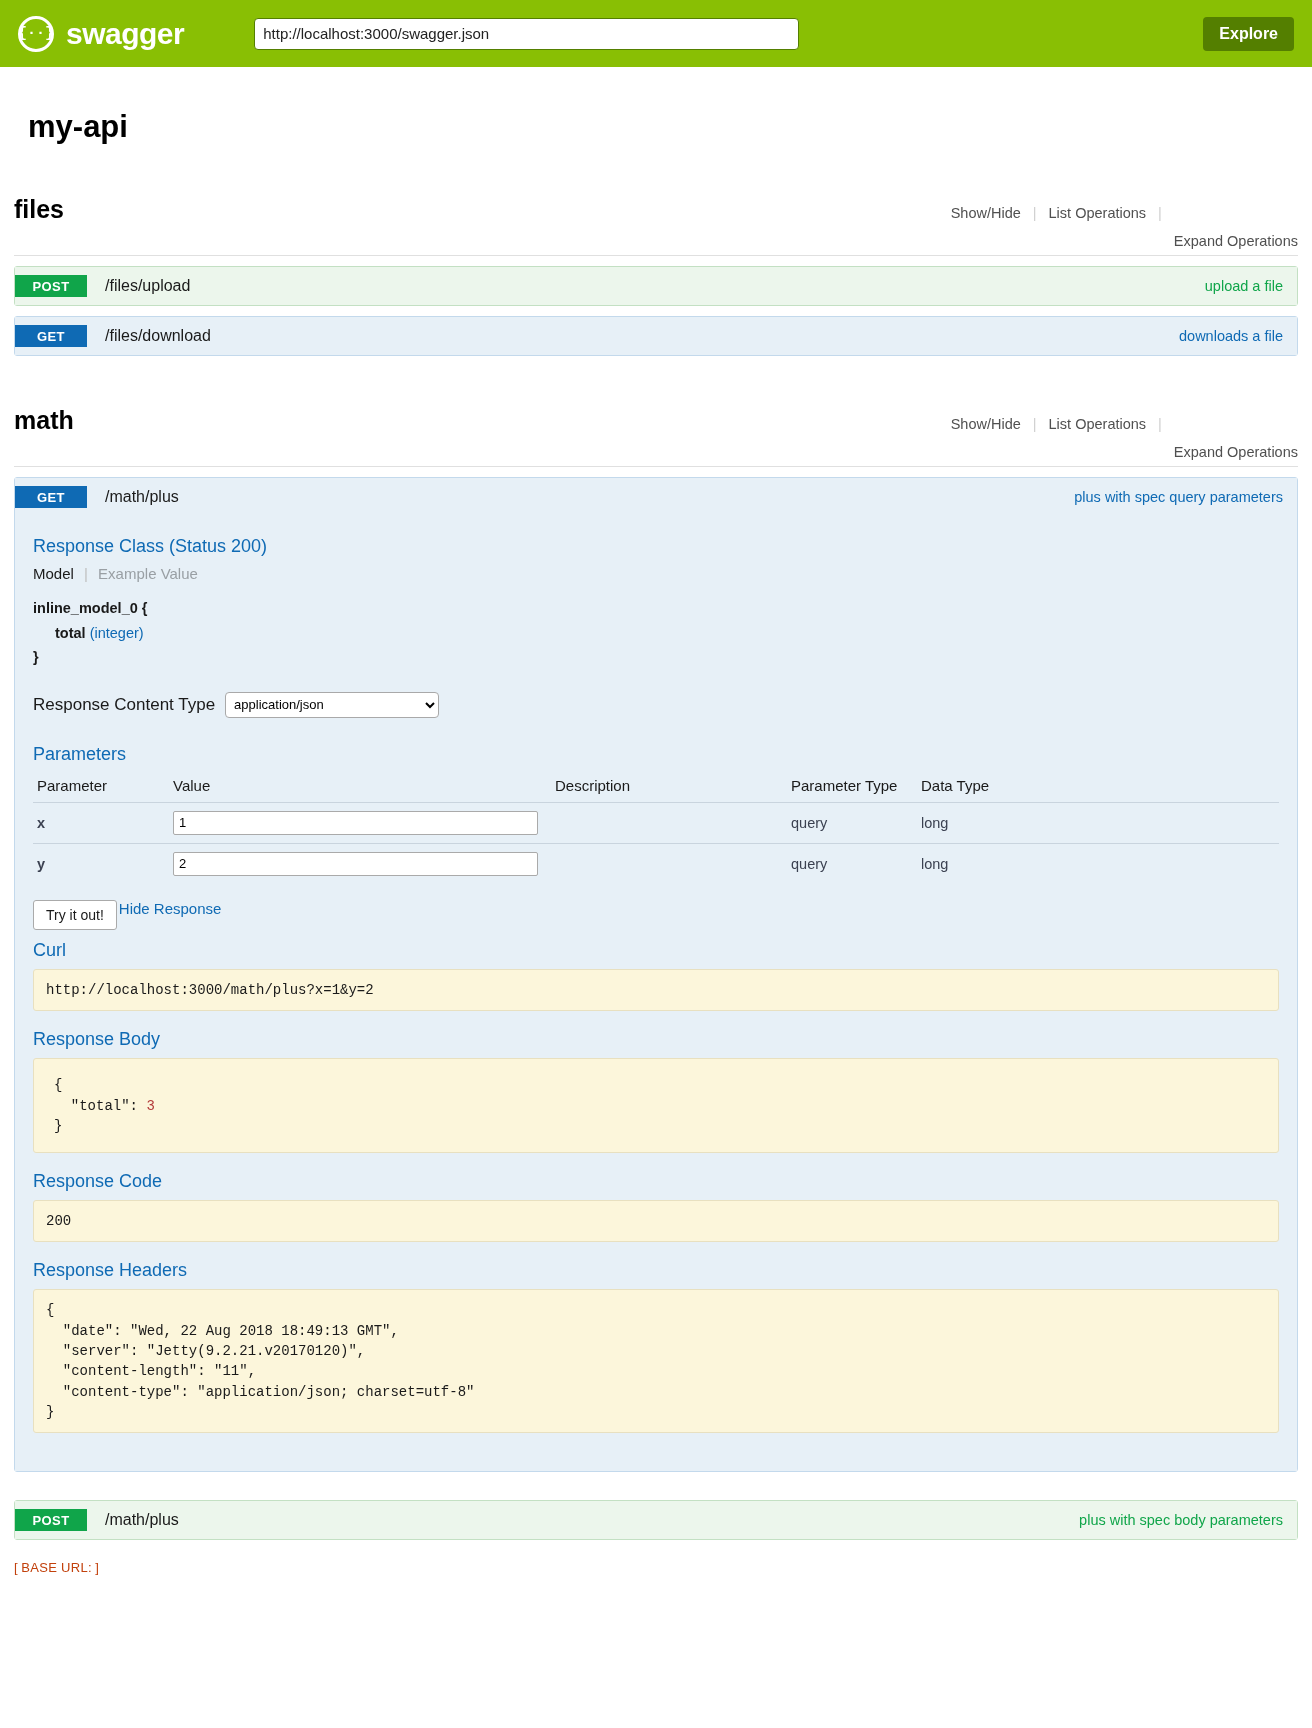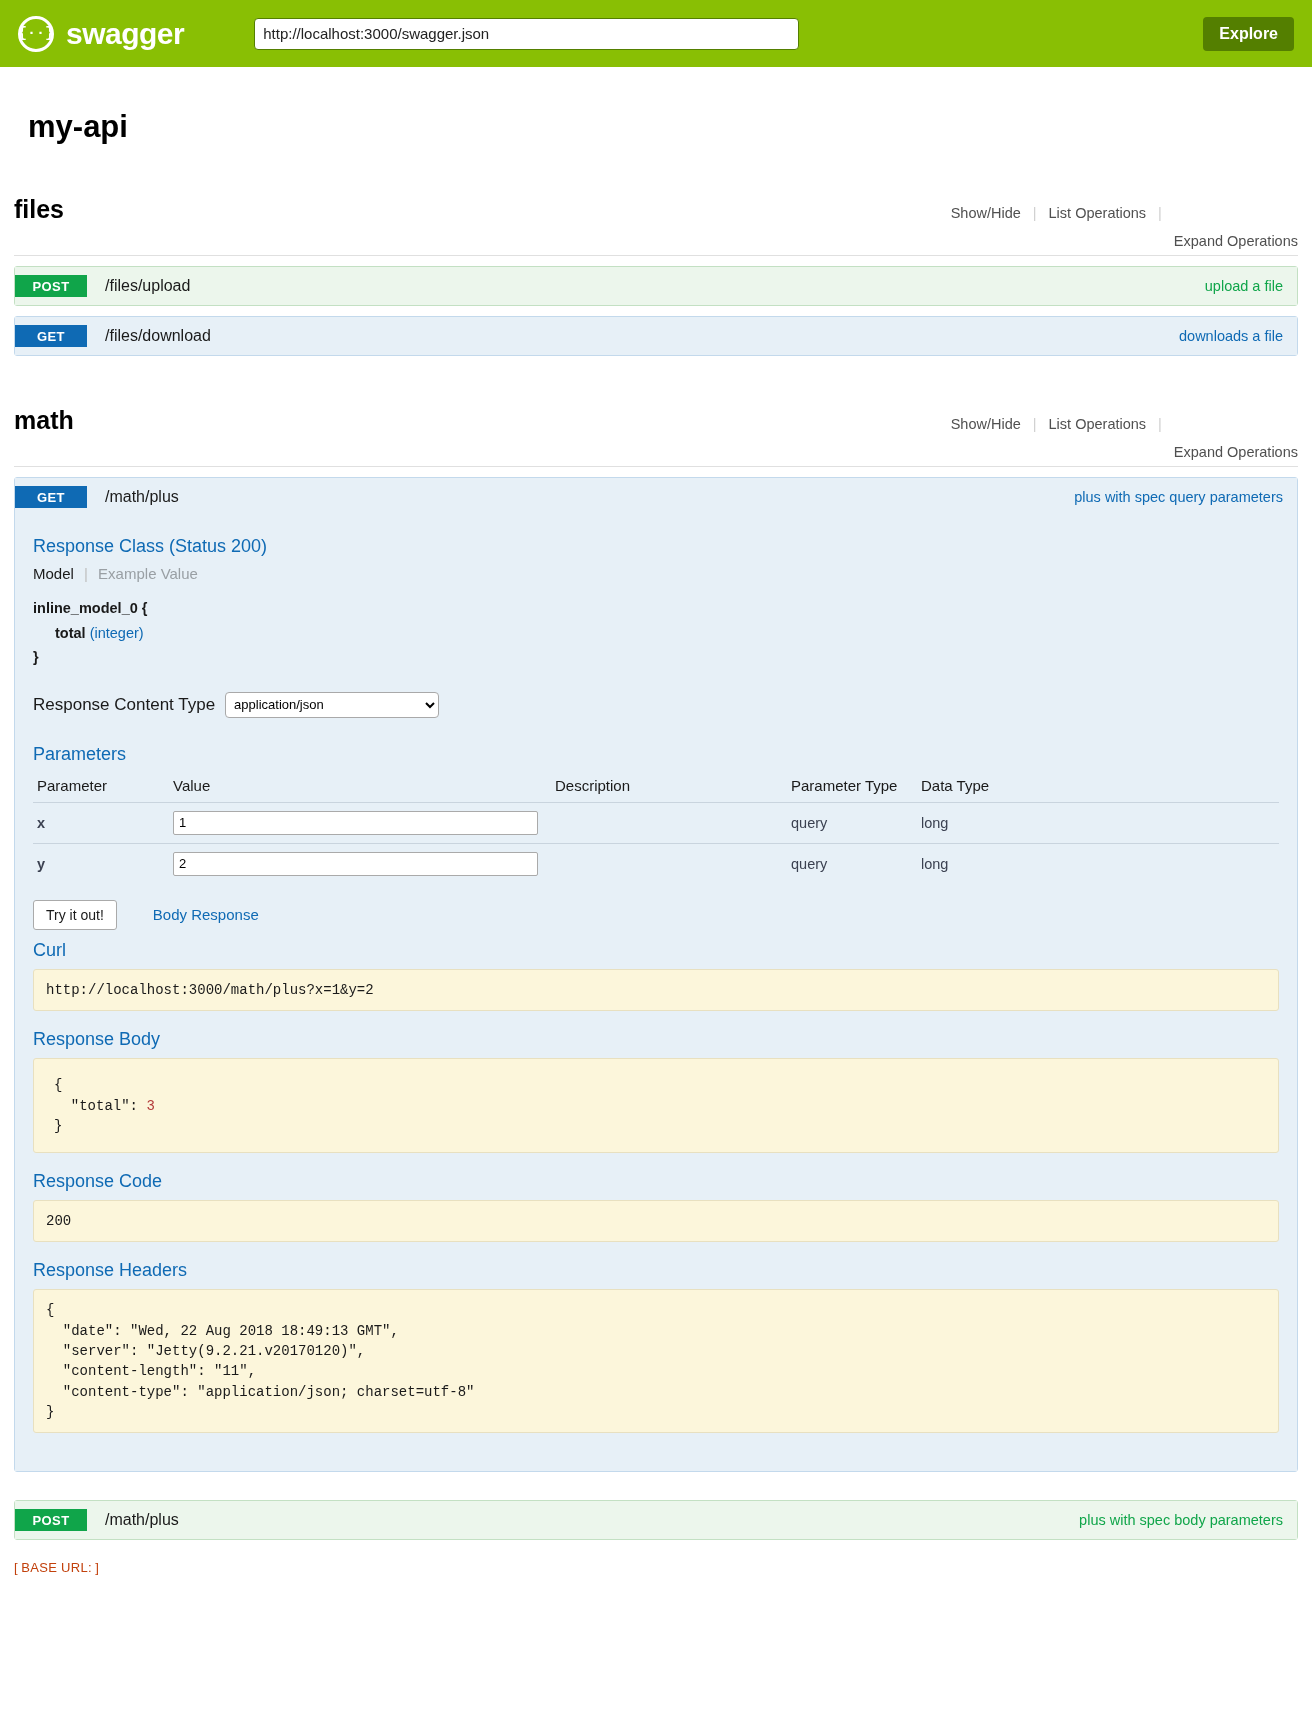--- a/index.html
+++ b/index.html
@@ -210,22 +210,21 @@
     height: 24px;
     border: 1px solid #aaaaaa;
     border-radius: 2px;
     padding: 2px 5px;
     font-size: 13px;
     font-family: "Liberation Sans", sans-serif;
     background: #ffffff;
   }
   .actions-row {
     display: flex;
-    align-items: center;
-    gap: 36px;
+    gap: 2px;
     margin: 16px 0 10px 0;
   }
   .try-btn {
     background: #ffffff;
     border: 1px solid #aaaaaa;
     border-radius: 3px;
     padding: 6px 12px;
     font-size: 14px;
     font-family: "Liberation Sans", sans-serif;
     color: #1a1a1a;
@@ -381,21 +380,21 @@
             </td>
             <td class="p-desc"></td>
             <td class="p-ptype">query</td>
             <td>long</td>
           </tr>
         </tbody>
       </table>
 
       <div class="actions-row">
         <button class="try-btn">Try it out!</button>
-        <a class="hide-resp">Body Response</a>
+        <a class="hide-resp">Hide Response</a>
       </div>
 
       <div class="section-h">Curl</div>
 
       <div class="code-box">http://localhost:3000/math/plus?x=1&amp;y=2</div>
 
       <div class="section-h">Response Body</div>
       <div class="code-box tall"><span>{</span>
 <span>  "total": </span><span class="json-num">3</span>
 <span>}</span></div>

